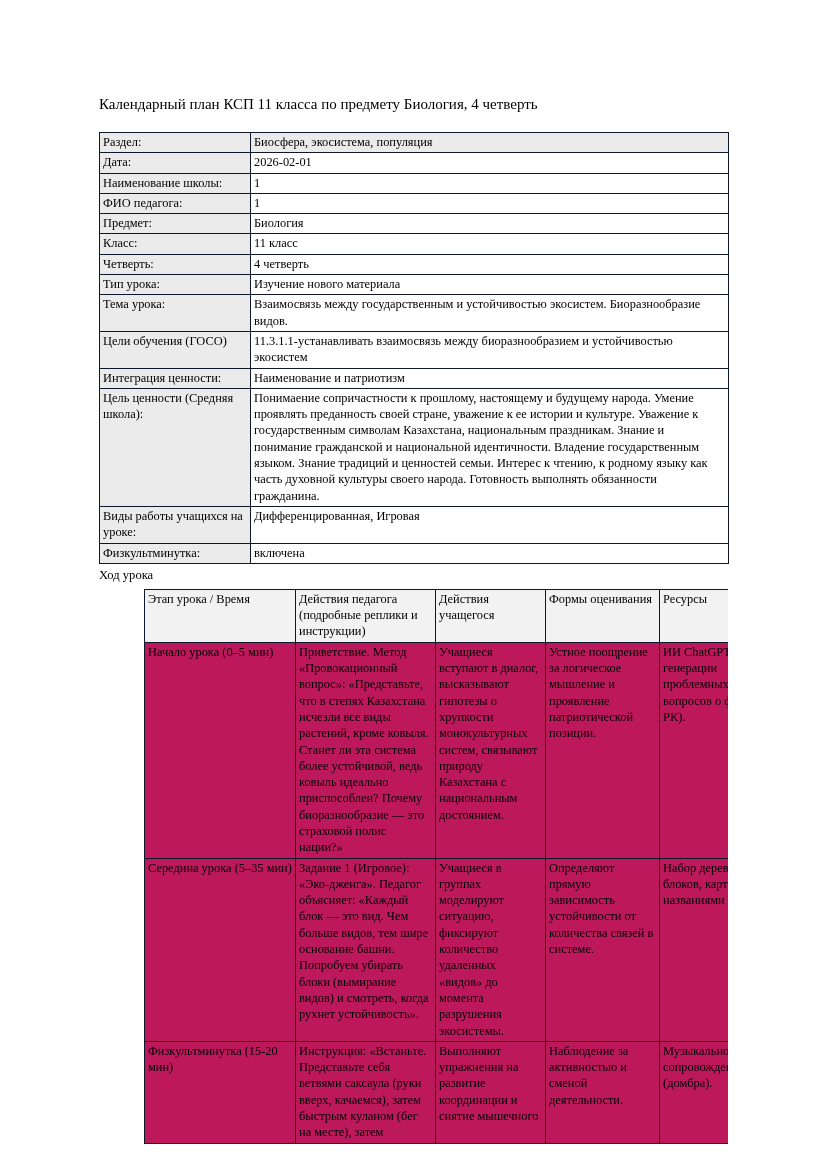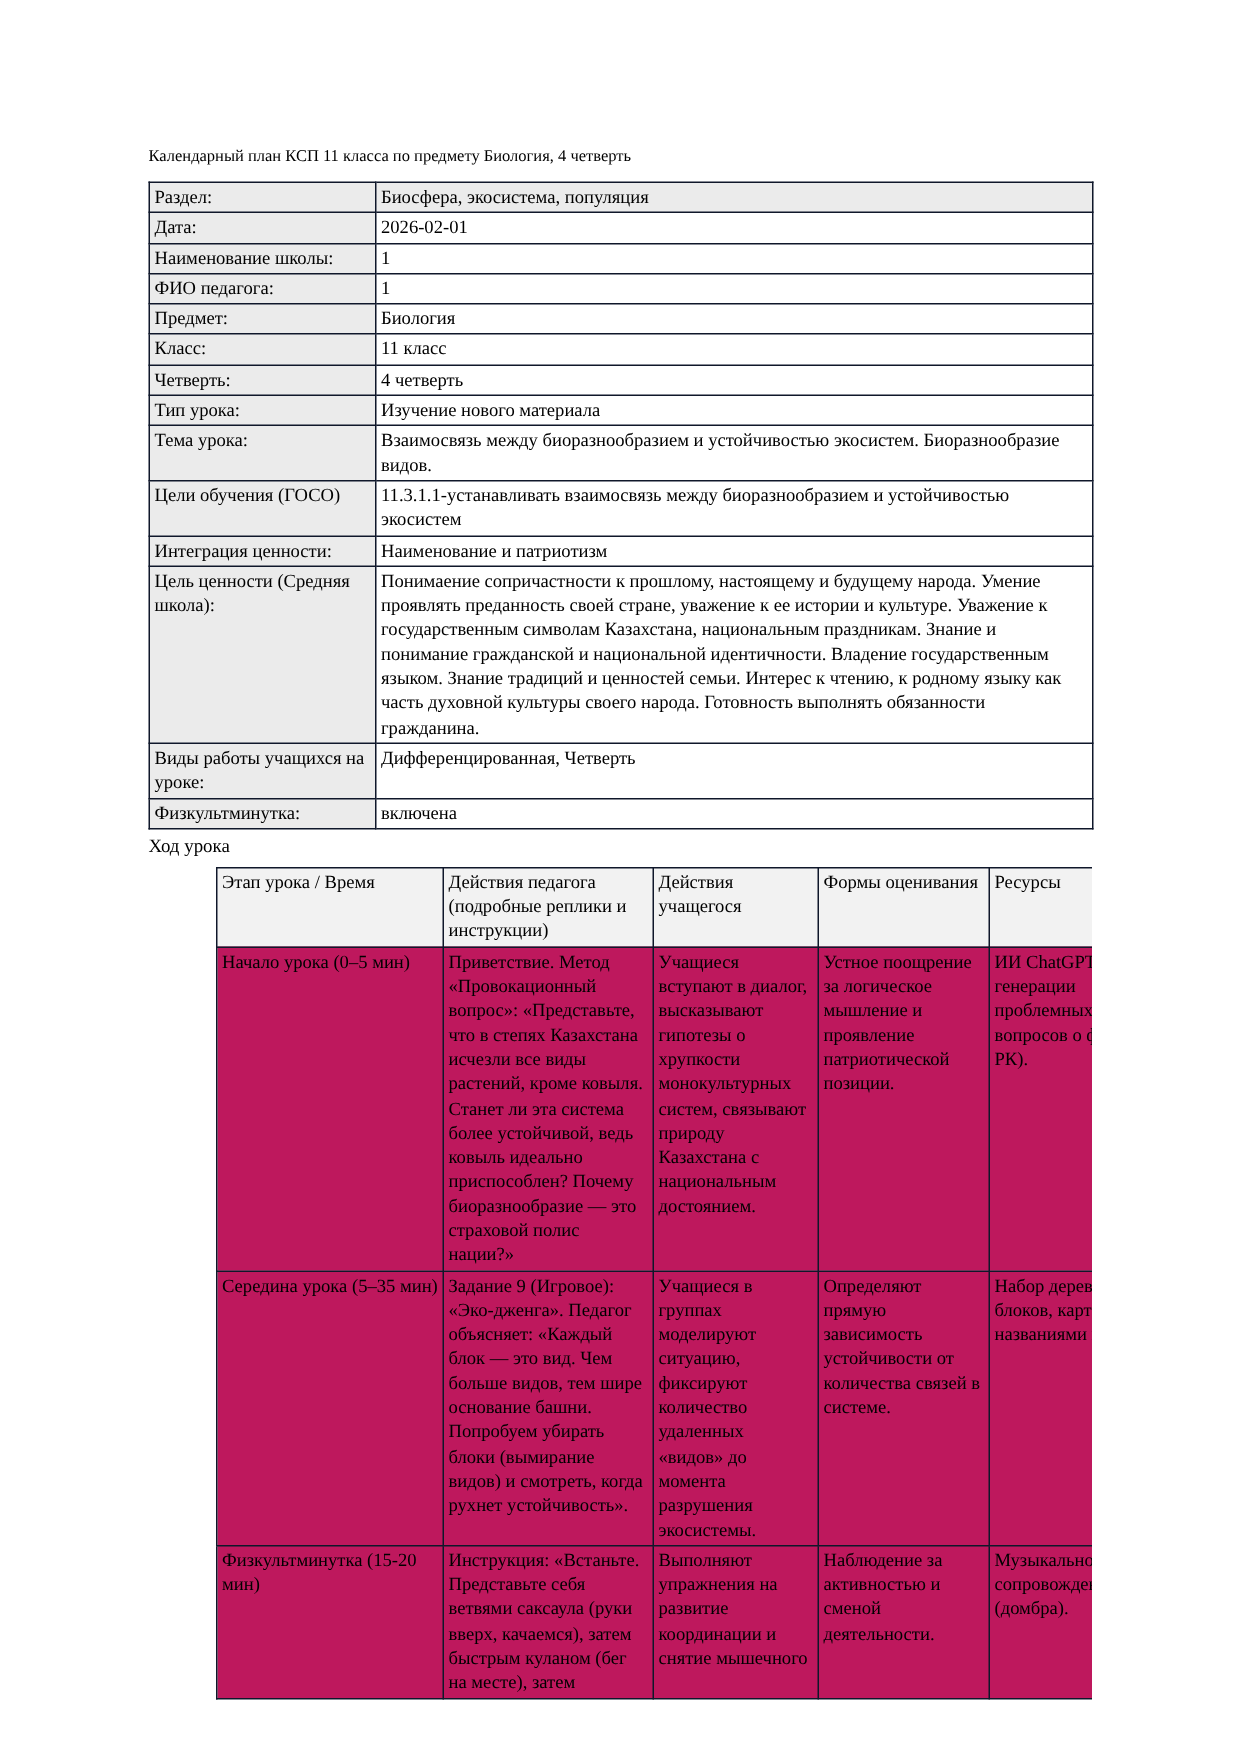--- a/index.html
+++ b/index.html
@@ -20,23 +20,23 @@
     height: 1170px;
     background: #ffffff;
   }
   .doc-body {
     position: absolute;
     left: 99px;
     top: 96px;
     width: 629px;
   }
   .doc-title {
-    font-size: 11px;
+    font-size: 15px;
     line-height: 17px;
-    margin: 0 0 8px 0;
+    margin: 0 0 19px 0;
     white-space: nowrap;
   }
   table.grid {
     border-collapse: collapse;
     width: 629px;
     table-layout: fixed;
   }
   table.grid td, table.grid th {
     border: 1px solid #0f172a;
     vertical-align: top;
@@ -122,37 +122,37 @@
           <tr>
             <td class="label">Четверть:</td>
             <td class="value">4 четверть</td>
           </tr>
           <tr>
             <td class="label">Тип урока:</td>
             <td class="value">Изучение нового материала</td>
           </tr>
           <tr>
             <td class="label">Тема урока:</td>
-            <td class="value">Взаимосвязь между биоразнообразием и устойчивостью экосистем. Биоразнообразие видов.</td>
+            <td class="value">Взаимосвязь между государственным и устойчивостью экосистем. Биоразнообразие видов.</td>
           </tr>
           <tr>
             <td class="label">Цели обучения (ГОСО)</td>
             <td class="value">11.3.1.1-устанавливать взаимосвязь между биоразнообразием и устойчивостью экосистем</td>
           </tr>
           <tr>
             <td class="label">Интеграция ценности:</td>
             <td class="value">Наименование и патриотизм</td>
           </tr>
           <tr>
             <td class="label">Цель ценности (Средняя школа):</td>
             <td class="value">Понимаение сопричастности к прошлому, настоящему и будущему народа. Умение проявлять преданность своей стране, уважение к ее истории и культуре. Уважение к государственным символам Казахстана, национальным праздникам. Знание и понимание гражданской и национальной идентичности. Владение государственным языком. Знание традиций и ценностей семьи. Интерес к чтению, к родному языку как часть духовной культуры своего народа. Готовность выполнять обязанности гражданина.</td>
           </tr>
           <tr>
             <td class="label">Виды работы учащихся на уроке:</td>
-            <td class="value">Дифференцированная, Четверть</td>
+            <td class="value">Дифференцированная, Игровая</td>
           </tr>
           <tr>
             <td class="label">Физкультминутка:</td>
             <td class="value">включена</td>
           </tr>
         </tbody>
     </table>
 
     <div class="section-label">Ход урока</div>
 
@@ -177,21 +177,21 @@
         <tbody>
             <tr>
               <td>Начало урока (0–5 мин)</td>
               <td>Приветствие. Метод «Провокационный вопрос»: «Представьте, что в степях Казахстана исчезли все виды растений, кроме ковыля. Станет ли эта система более устойчивой, ведь ковыль идеально приспособлен? Почему биоразнообразие — это страховой полис нации?»</td>
               <td>Учащиеся вступают в диалог, высказывают гипотезы о хрупкости монокультурных систем, связывают природу Казахстана с национальным достоянием.</td>
               <td>Устное поощрение за логическое мышление и проявление патриотической позиции.</td>
               <td>ИИ ChatGPT (для генерации проблемных вопросов о флоре РК).</td>
             </tr>
             <tr>
               <td>Середина урока (5–35 мин)</td>
-              <td>Задание 9 (Игровое): «Эко-дженга». Педагог объясняет: «Каждый блок — это вид. Чем больше видов, тем шире основание башни. Попробуем убирать блоки (вымирание видов) и смотреть, когда рухнет устойчивость».</td>
+              <td>Задание 1 (Игровое): «Эко-дженга». Педагог объясняет: «Каждый блок — это вид. Чем больше видов, тем шире основание башни. Попробуем убирать блоки (вымирание видов) и смотреть, когда рухнет устойчивость».</td>
               <td>Учащиеся в группах моделируют ситуацию, фиксируют количество удаленных «видов» до момента разрушения экосистемы.</td>
               <td>Определяют прямую зависимость устойчивости от количества связей в системе.</td>
               <td>Набор деревянных блоков, карточки с названиями видов.</td>
             </tr>
             <tr>
               <td>Физкультминутка (15-20 мин)</td>
               <td>Инструкция: «Встаньте. Представьте себя ветвями саксаула (руки вверх, качаемся), затем быстрым куланом (бег на месте), затем</td>
               <td>Выполняют упражнения на развитие координации и снятие мышечного</td>
               <td>Наблюдение за активностью и сменой деятельности.</td>
               <td>Музыкальное сопровождение (домбра).</td>

